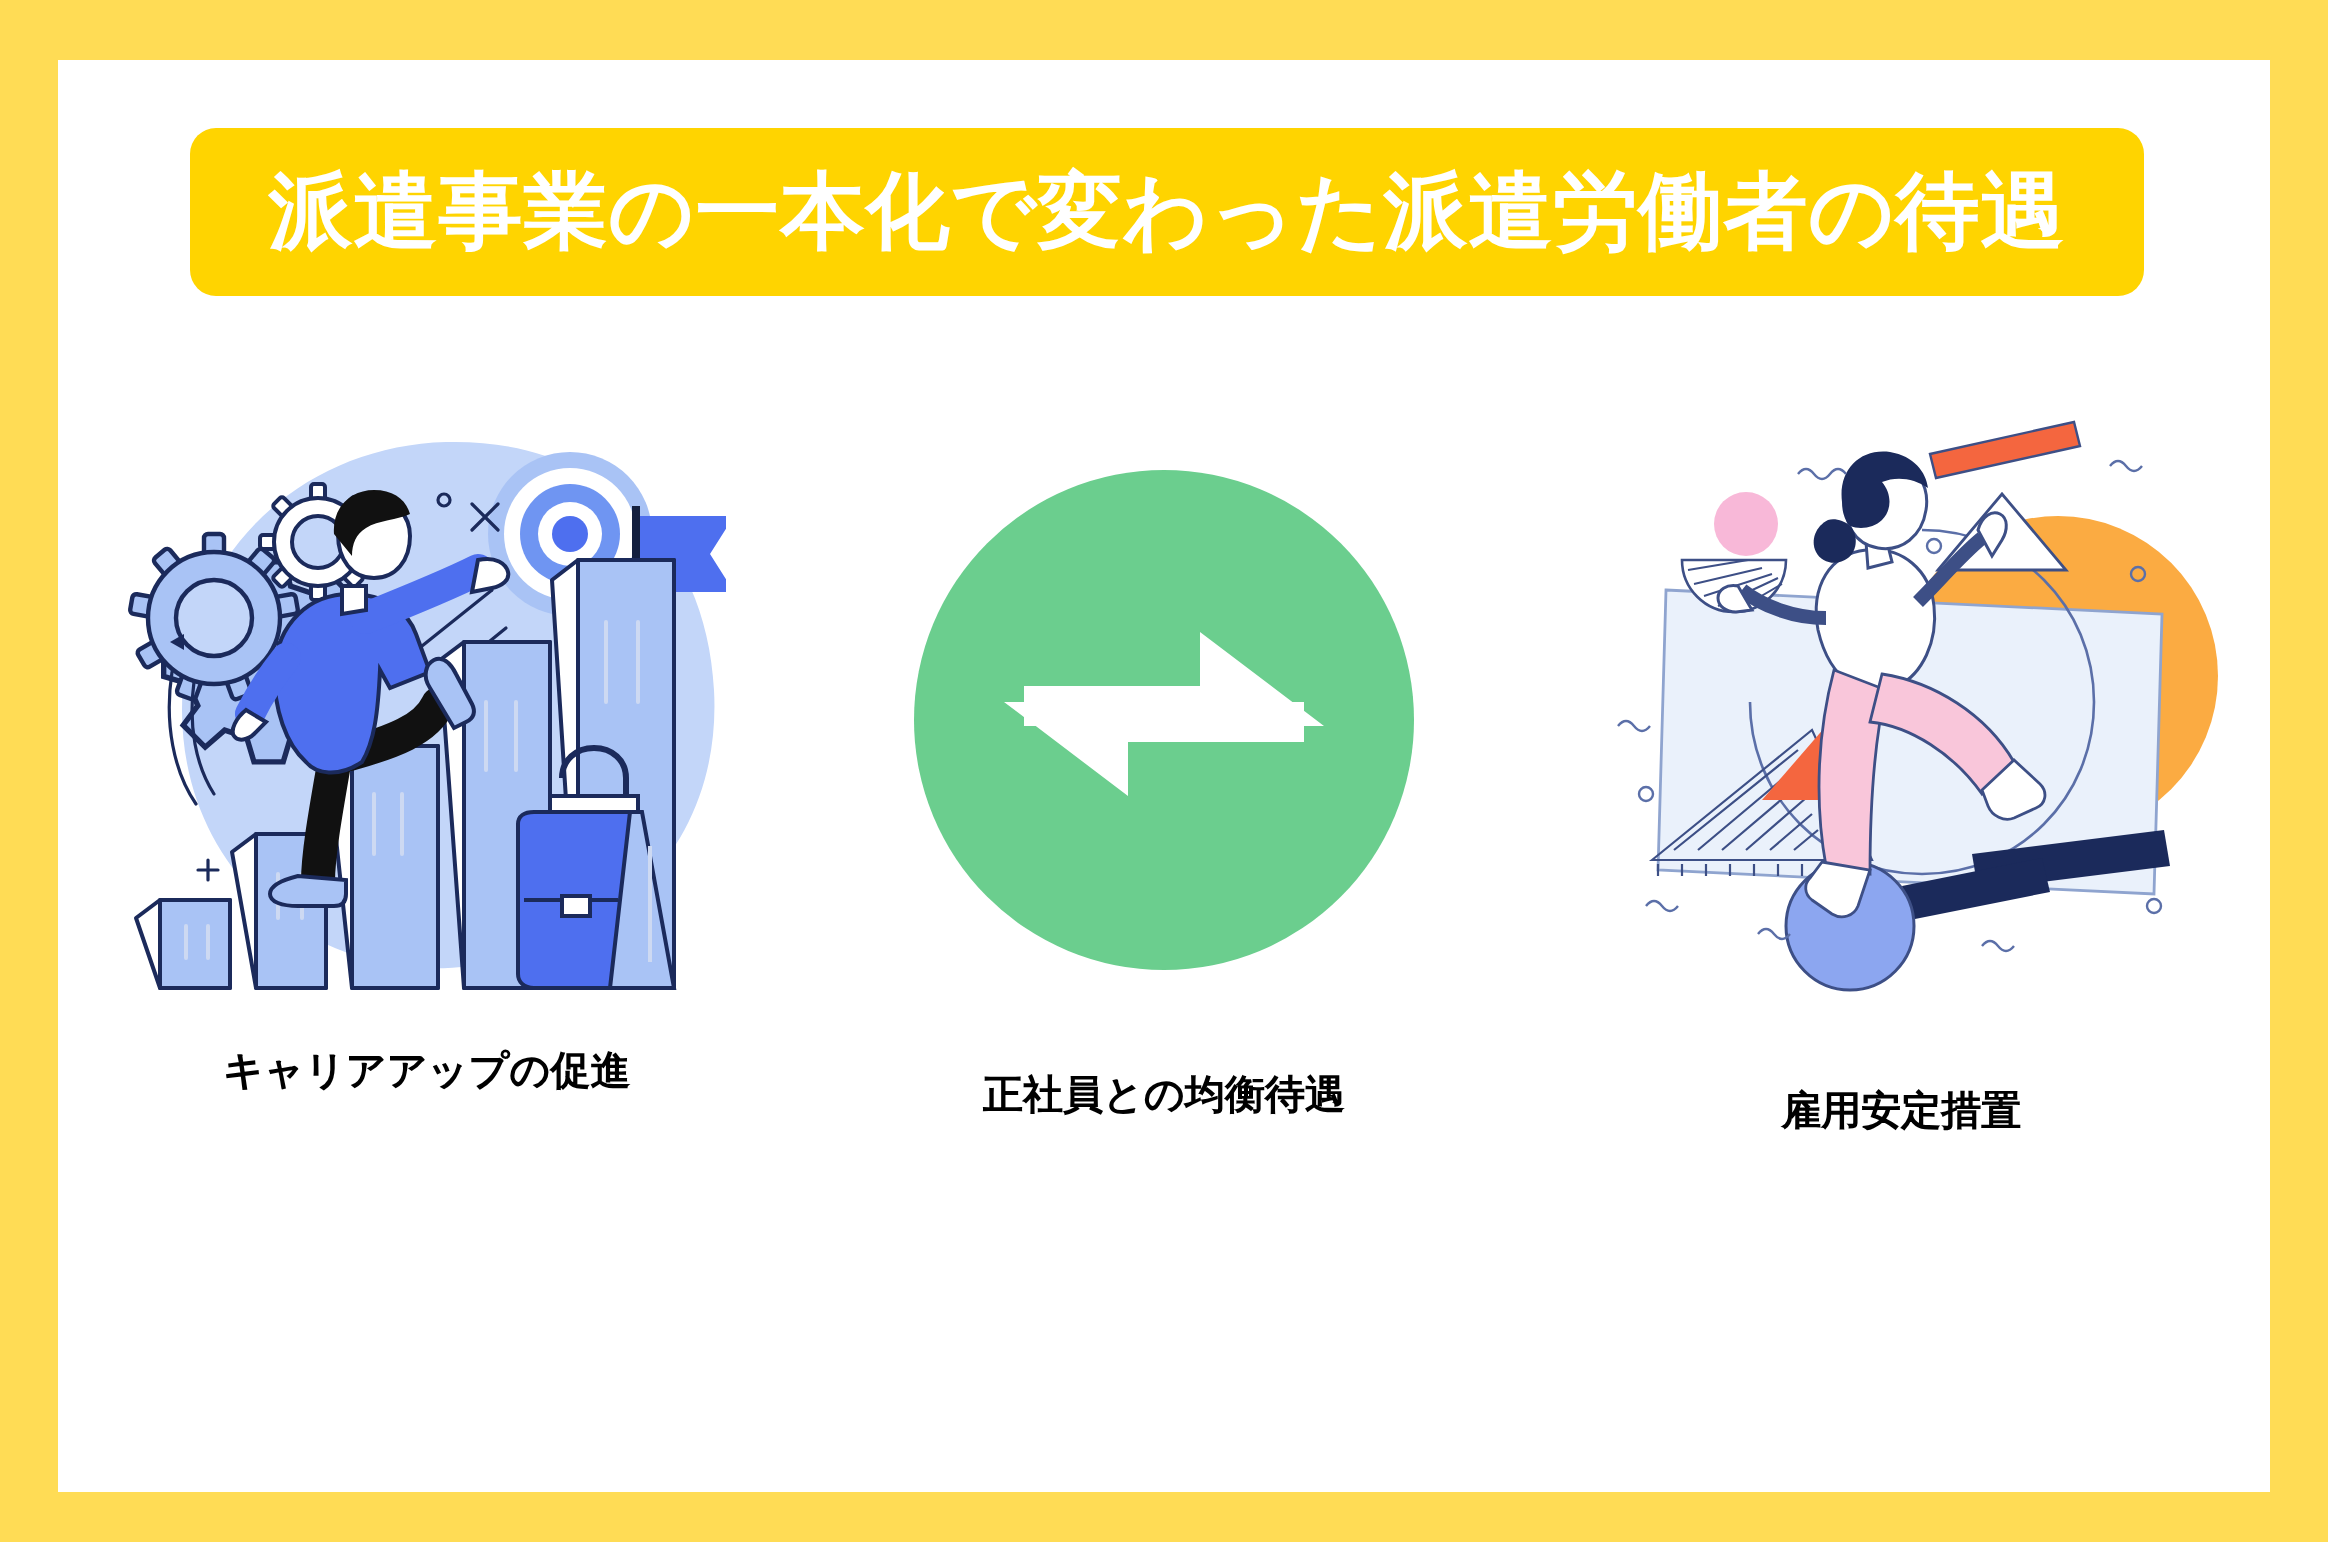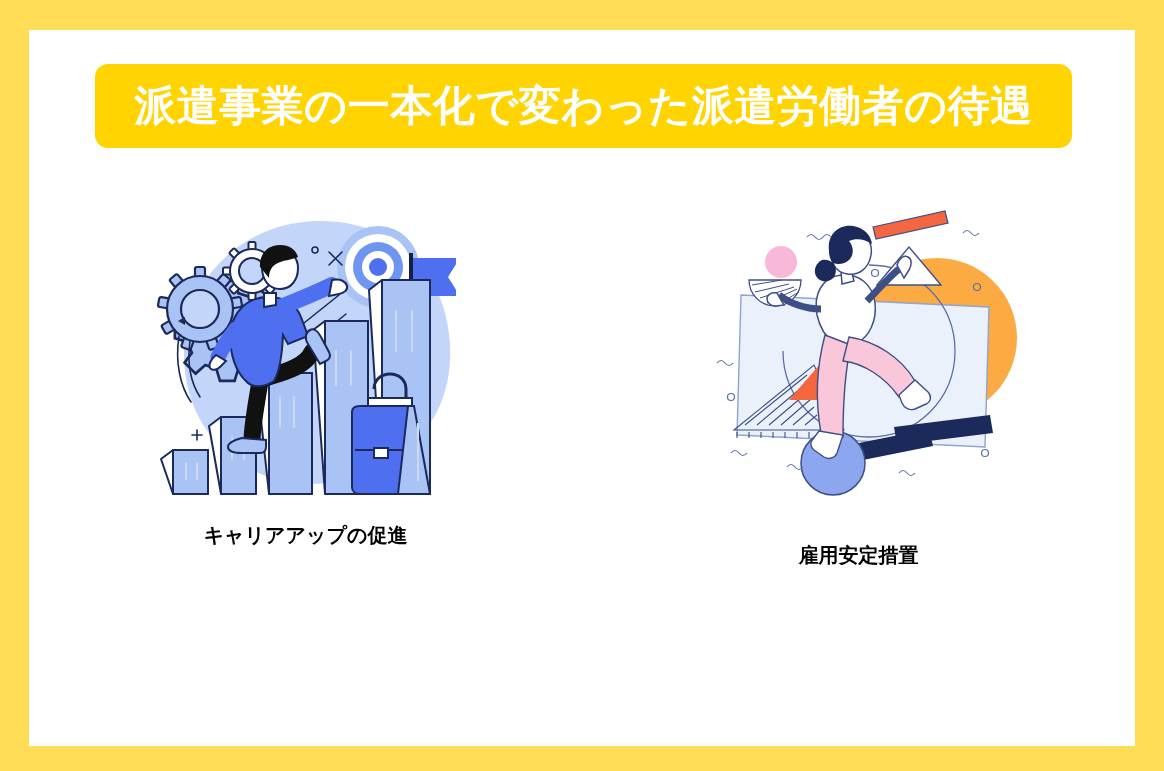--- a/index.html
+++ b/index.html
@@ -219,20 +219,32 @@
             <path d="M196 207 c0 -4 3 -6 8 -6 h48 l-10 88 h-38 c-5 0 -8 -3 -8 -7 z" fill="#4e6fef" stroke="#1b2a5b" stroke-width="2"></path>
             <path d="M199 245 h47" fill="none" stroke="#1b2a5b" stroke-width="2"></path>
             <path d="M218 243 h14 v10 h-14 z" fill="#ffffff" stroke="#1b2a5b" stroke-width="2"></path>
             <path d="M262 218 v58" fill="none" stroke="#cdd9f2" stroke-width="2"></path>
           </g>
         </svg>
       </div>
       <div class="caption">キャリアアップの促進</div>
     </div>
 
+    <div class="col col-center">
+      <div class="art">
+        <svg width="260" height="260" viewBox="0 0 260 260" xmlns="http://www.w3.org/2000/svg">
+          <circle cx="130" cy="130" r="125" fill="#6bce8e"></circle>
+
+          <path d="M60 113 h88 v-27 l62 47 h-150 z" fill="#ffffff"></path>
+
+          <path d="M200 141 h-88 v27 l-62 -47 h150 z" fill="#ffffff"></path>
+        </svg>
+      </div>
+      <div class="caption">正社員との均衡待遇</div>
+    </div>
 
     <div class="col col-right">
       <div class="art">
         <svg width="310" height="300" viewBox="0 0 310 300" xmlns="http://www.w3.org/2000/svg">
 
           <circle cx="228" cy="133" r="80" fill="#fbab42"></circle>
 
           <path d="M32 90 l248 12 l-4 140 l-248 -12 z" fill="#eaf1fb" stroke="#8fa4cf" stroke-width="1.4"></path>
 
           <path d="M160 150 c20 50 70 60 120 28 l0 60 l-130 0 z" fill="#eaf1fb" opacity="0.0"></path>

